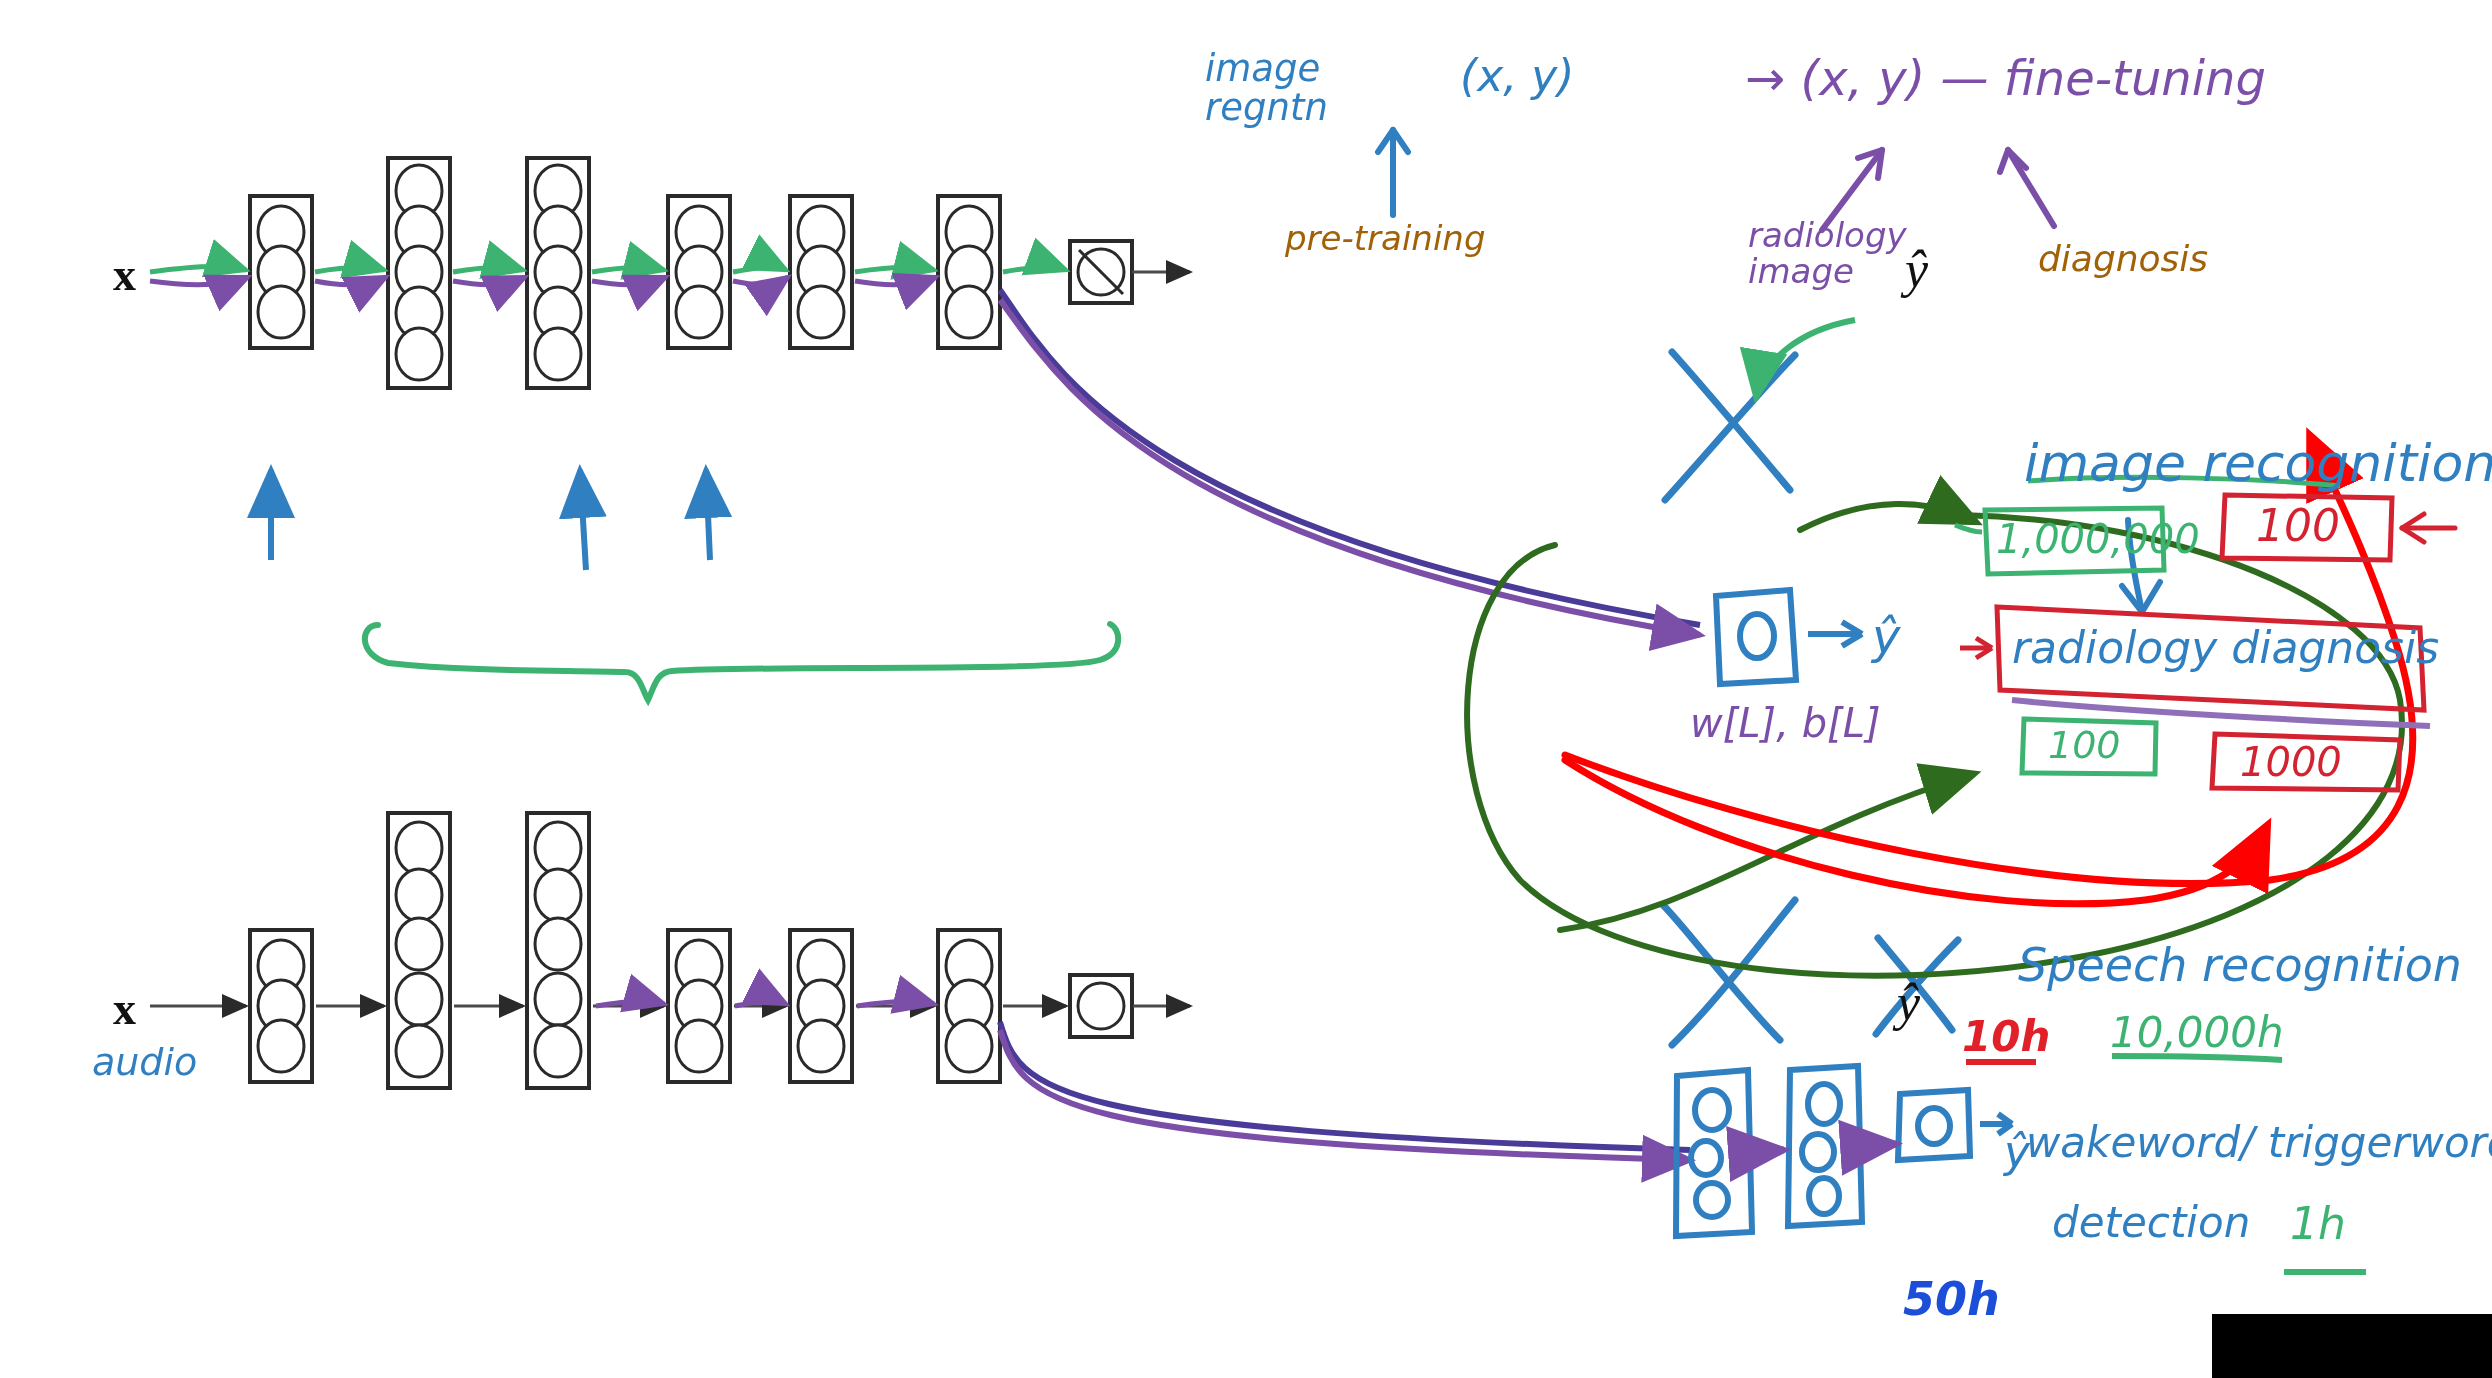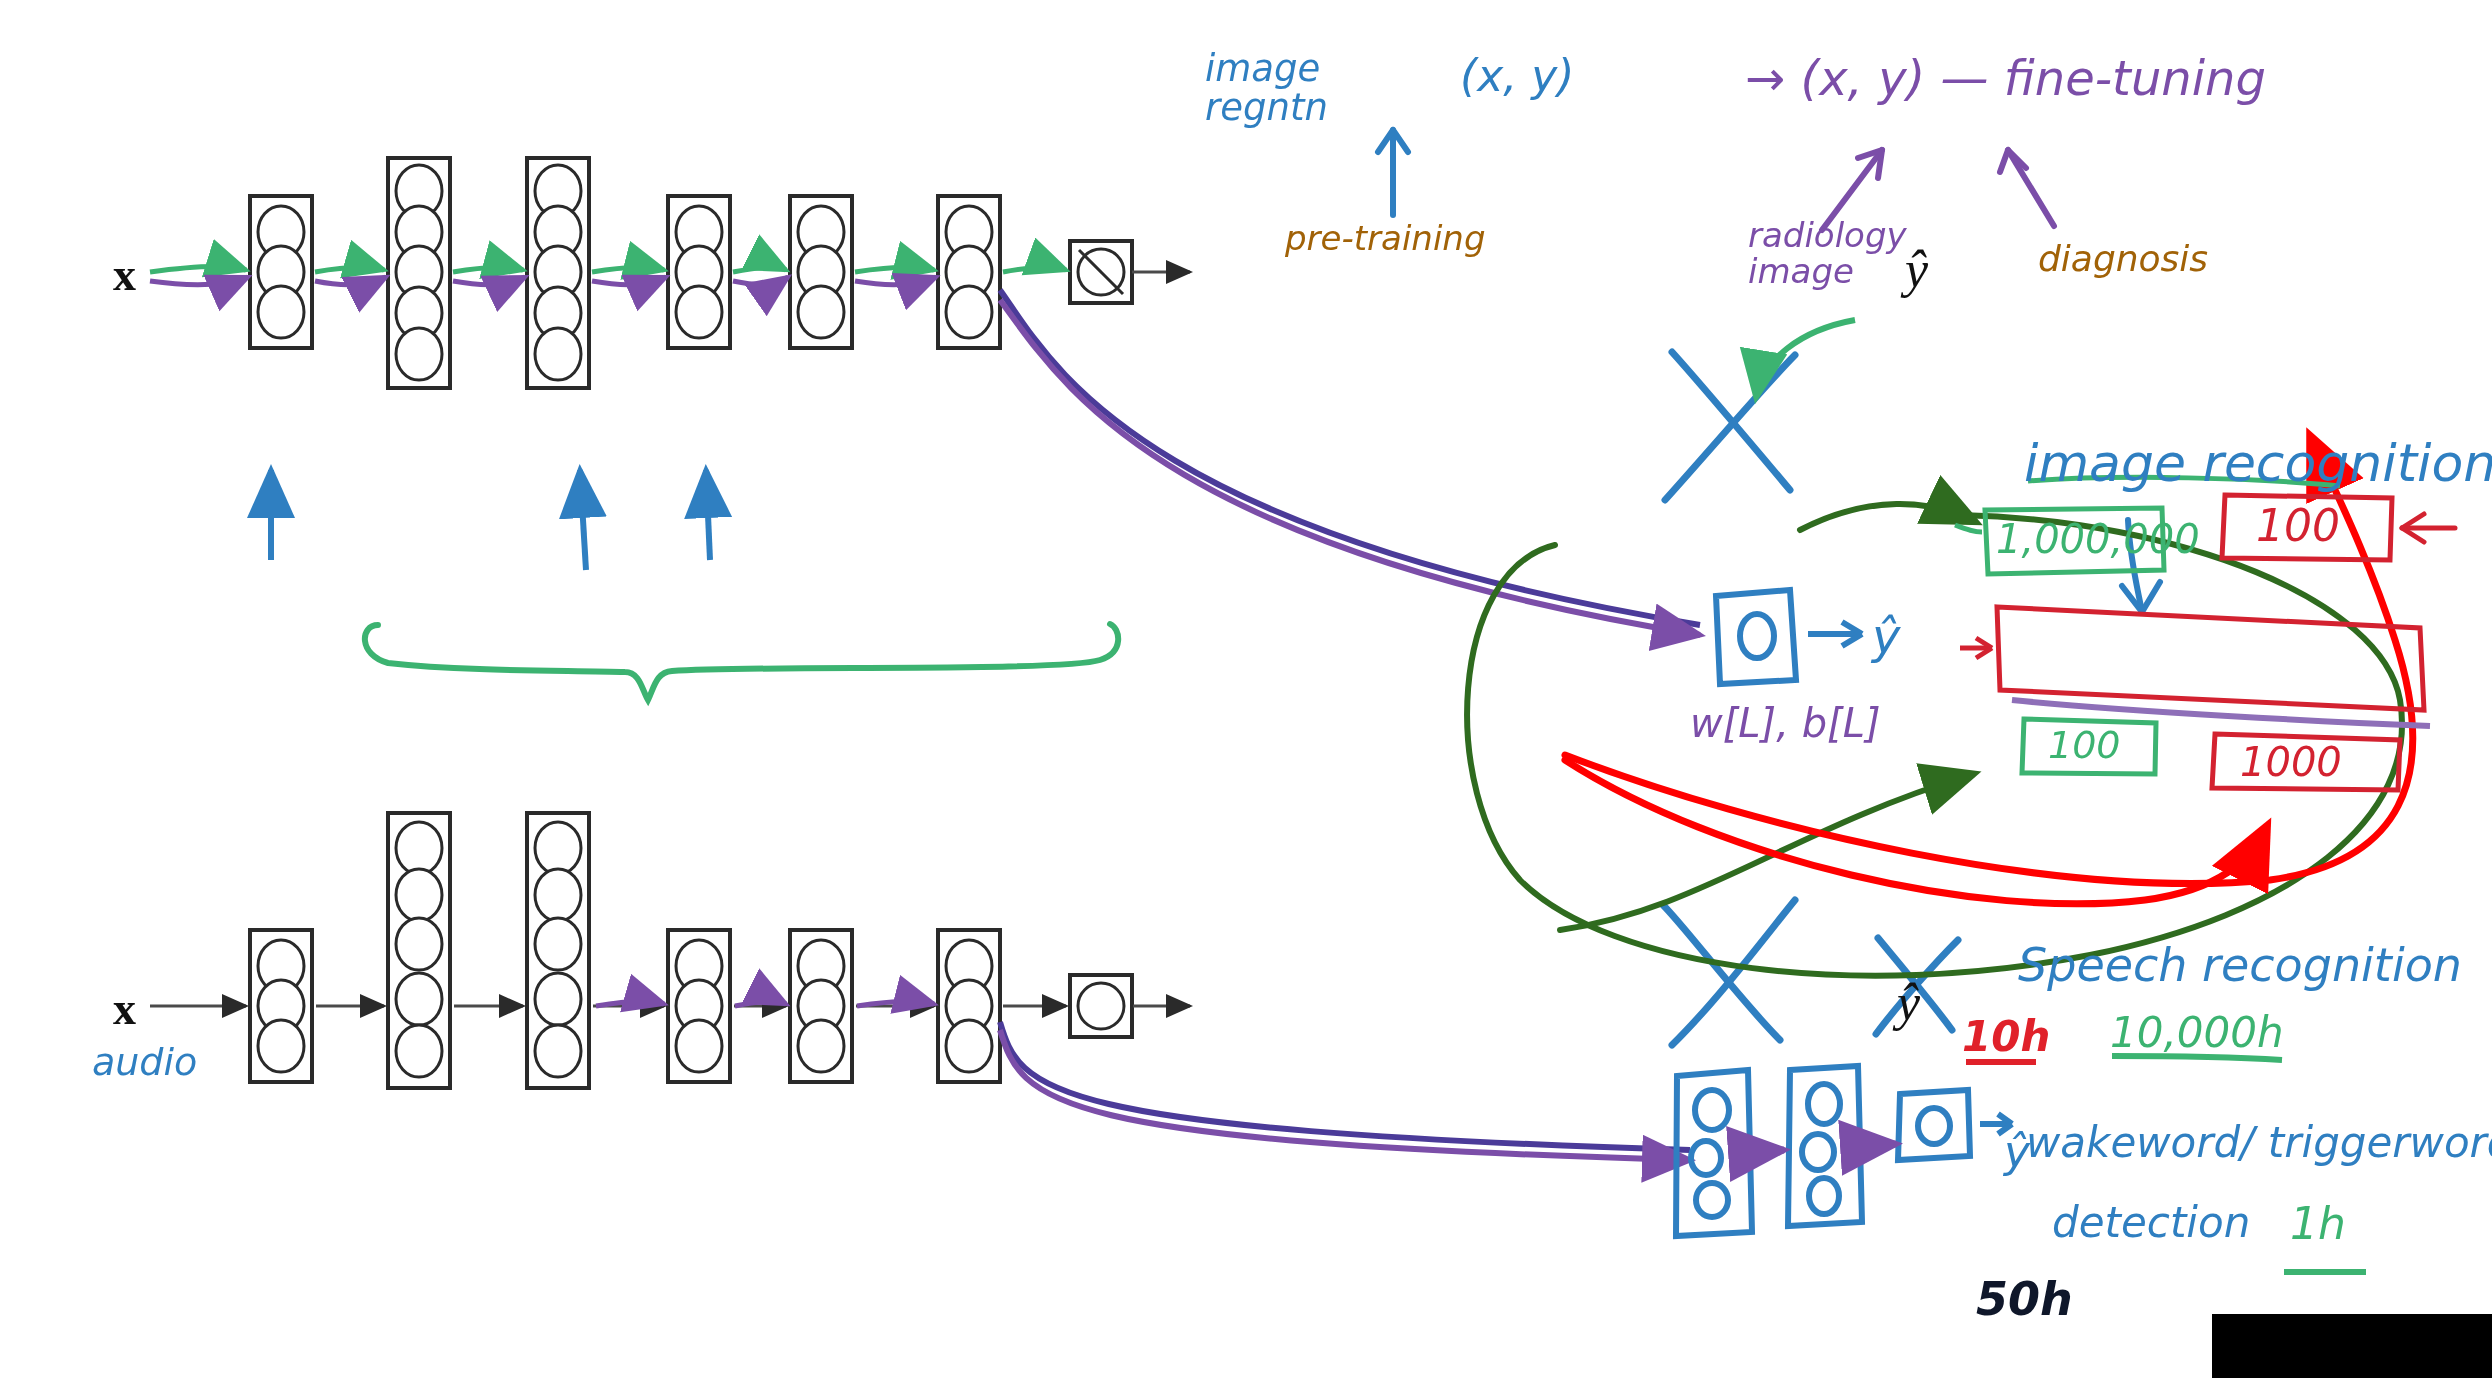--- a/index.html
+++ b/index.html
@@ -317,30 +317,31 @@
   <div class="abs hw" style="left:1748px;top:218px;font-size:34px;color:#7b4ea8;font-style:italic;line-height:1.05;white-space:pre;">radiology
 image</div>
   <div class="abs hw" style="left:2038px;top:238px;font-size:36px;color:#a16207;font-style:italic;">diagnosis</div>
 
   <div class="abs hw" style="left:1690px;top:700px;font-size:40px;color:#7b4ea8;font-style:italic;white-space:nowrap;">w[L], b[L]</div>
 
   <div class="abs hw" style="left:1872px;top:608px;font-size:48px;color:#2f7fc1;font-style:italic;">ŷ</div>
   <div class="abs hw" style="left:2004px;top:1126px;font-size:44px;color:#2f7fc1;font-style:italic;">ŷ</div>
 
   <div class="abs hw" style="left:2024px;top:433px;font-size:52px;color:#2f7fc1;font-style:italic;white-space:nowrap;text-align:center;">image recognition</div>
+  <div class="abs hw" style="left:2012px;top:622px;font-size:44px;color:#2f7fc1;font-style:italic;white-space:nowrap;">radiology diagnosis</div>
   <div class="abs hw" style="left:2018px;top:938px;font-size:46px;color:#2f7fc1;font-style:italic;white-space:nowrap;">Speech recognition</div>
   <div class="abs hw" style="left:2026px;top:1118px;font-size:42px;color:#2f7fc1;font-style:italic;white-space:nowrap;">wakeword/ triggerword</div>
   <div class="abs hw" style="left:2052px;top:1198px;font-size:42px;color:#2f7fc1;font-style:italic;white-space:nowrap;">detection</div>
 
   <div class="abs hw" style="left:1996px;top:516px;font-size:40px;color:#3cb371;font-style:italic;">1,000,000</div>
   <div class="abs hw" style="left:2256px;top:500px;font-size:44px;color:#d32230;font-style:italic;">100</div>
   <div class="abs hw" style="left:2048px;top:723px;font-size:38px;color:#3cb371;font-style:italic;">100</div>
   <div class="abs hw" style="left:2240px;top:739px;font-size:40px;color:#d32230;font-style:italic;">1000</div>
 
   <div class="abs hw" style="left:1962px;top:1012px;font-size:42px;color:#e0212a;font-style:italic;font-weight:bold;">10h</div>
   <div class="abs hw" style="left:2110px;top:1008px;font-size:42px;color:#3cb371;font-style:italic;">10,000h</div>
   <div class="abs hw" style="left:2290px;top:1198px;font-size:44px;color:#3cb371;font-style:italic;">1h</div>
-  <div class="abs hw" style="left:1976px;top:1272px;font-size:46px;color:#0f172a;font-style:italic;font-weight:bold;">50h</div>
+  <div class="abs hw" style="left:1903px;top:1272px;font-size:46px;color:#1d4ed8;font-style:italic;font-weight:bold;">50h</div>
 
 
   <div class="abs" id="blackbox"></div>
 
 </div>
 
 </body></html>

